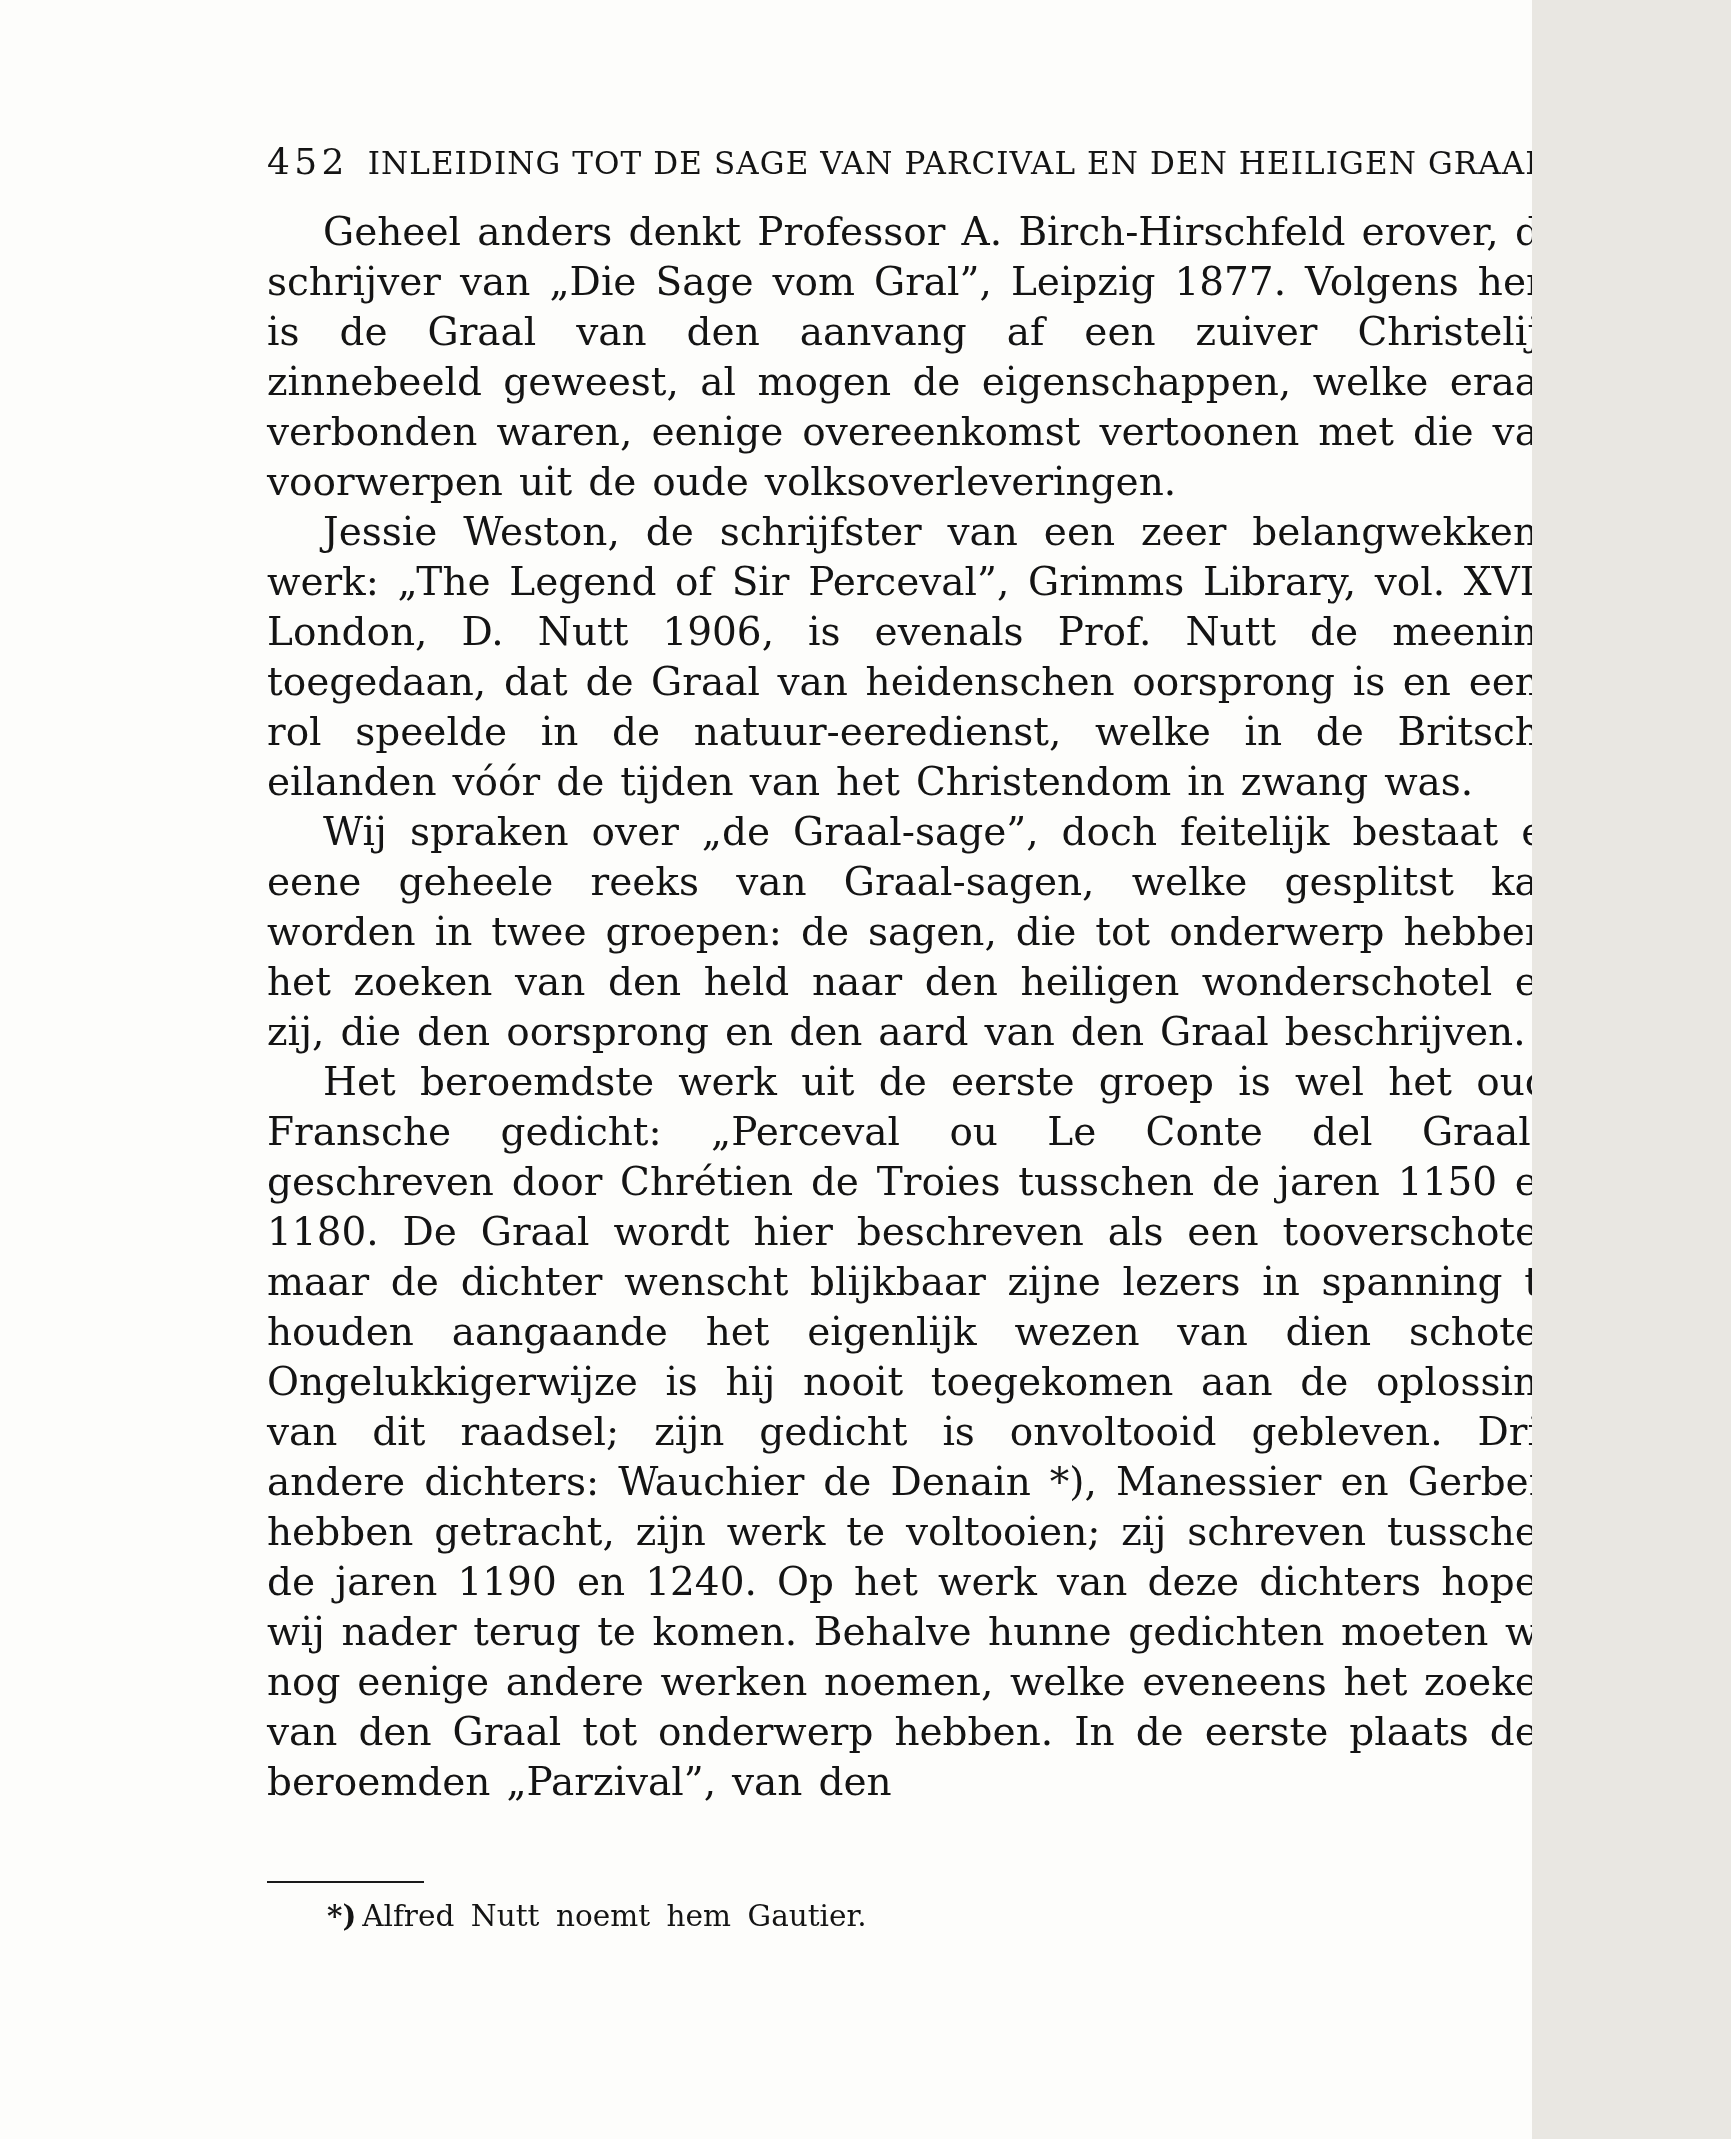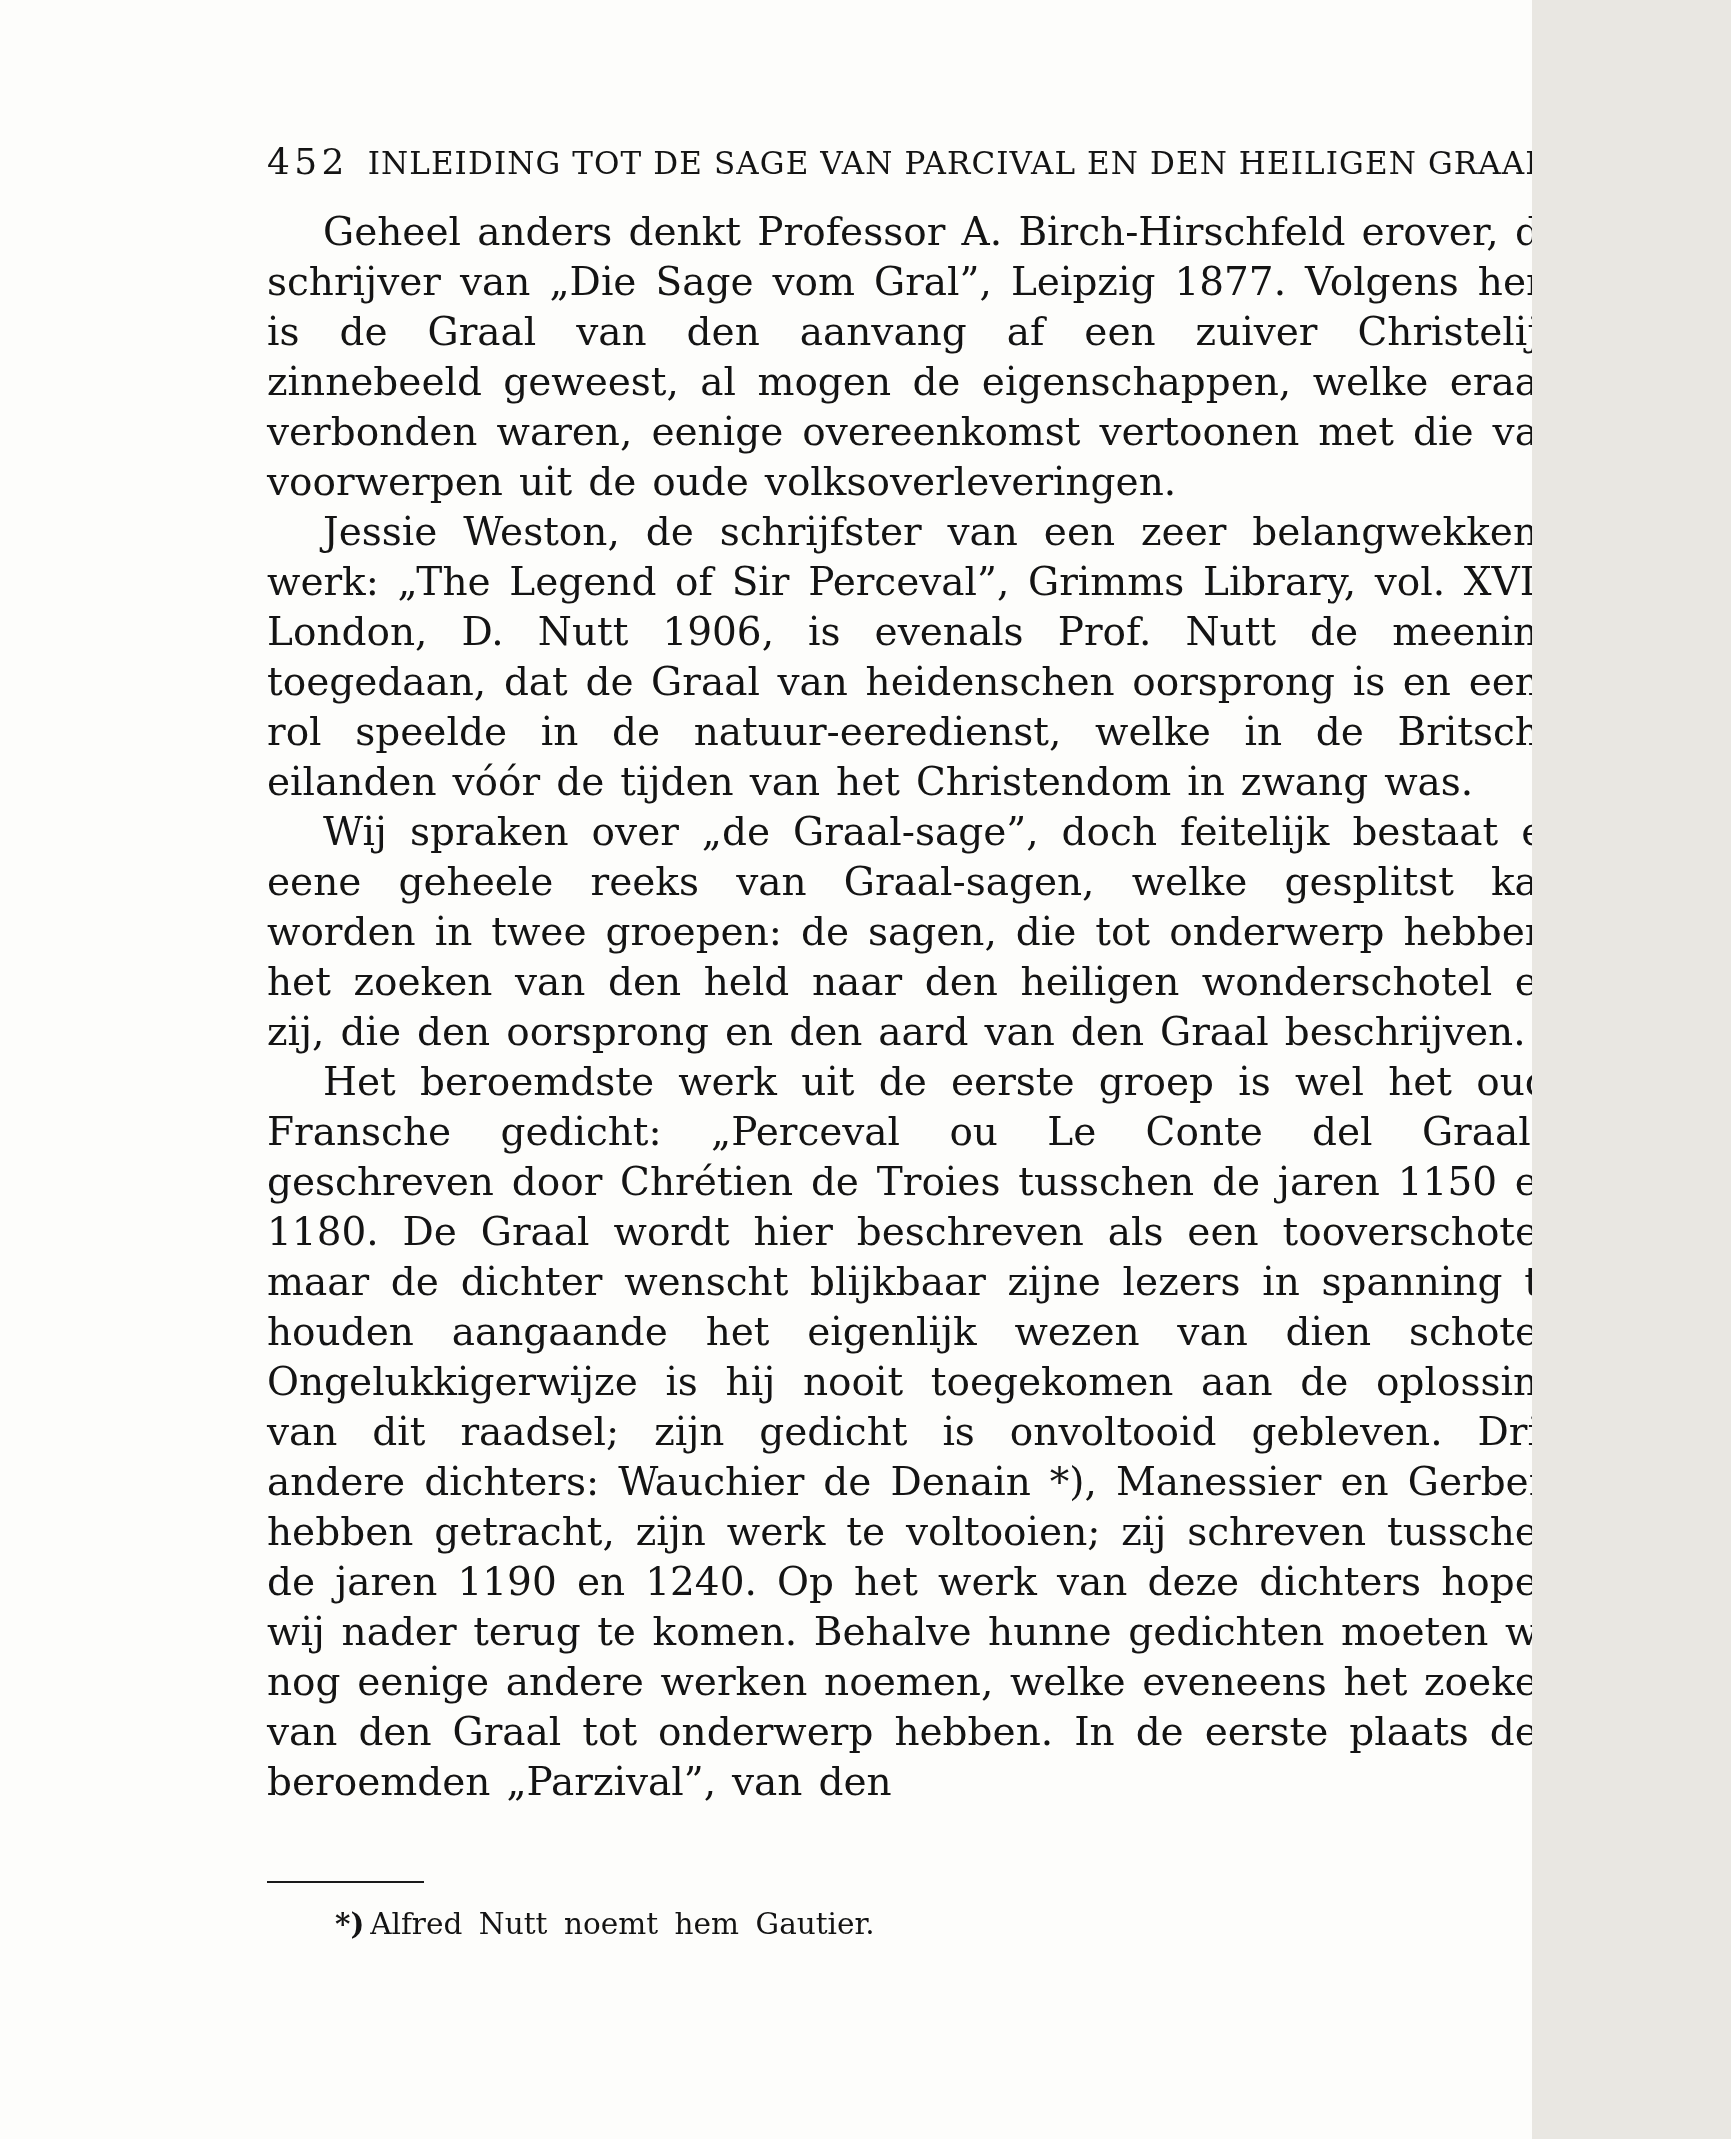--- a/index.html
+++ b/index.html
@@ -56,21 +56,21 @@
     top: 1881px;
     width: 157px;
     height: 2.2px;
     background: #1a1a1a;
   }
   .footnote {
     position: absolute;
     left: 323px;
     top: 1893px;
     width: 1239px;
-    margin: 12px;
+    margin: 4px;
     font-size: 29.5px;
     line-height: 37px;
     word-spacing: 7.2px;
   }
   .fn-marker {
     font-weight: bold;
     margin-right: 5.8px;
   }
   .artifact {
     position: absolute;

